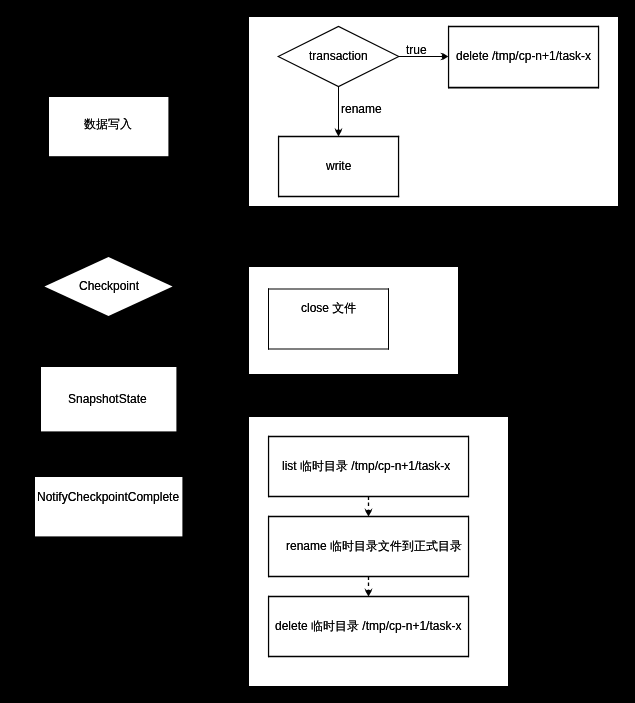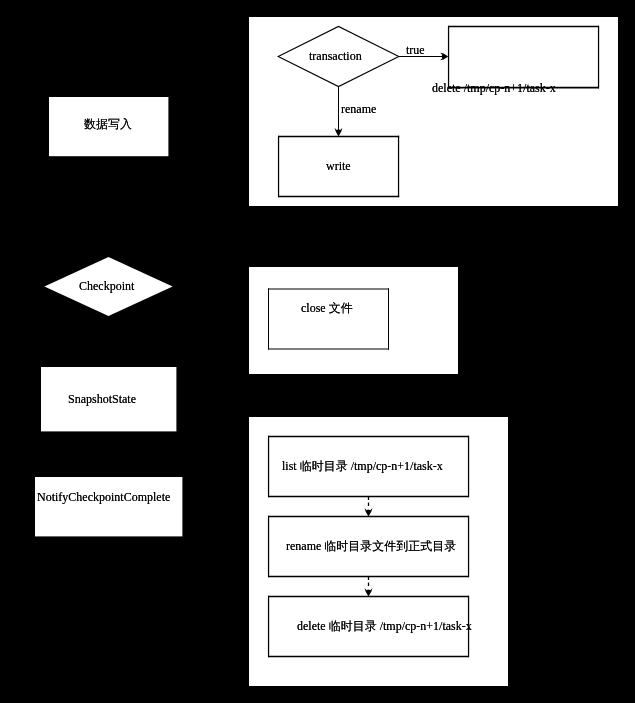--- a/index.html
+++ b/index.html
@@ -1,21 +1,21 @@
 <!DOCTYPE html>
 <html><head>
 <meta charset="utf-8">
 <style>
   html,body{margin:0;padding:0;background:#000;}
   body{width:635px;height:703px;position:relative;overflow:hidden;
        font-family:"Liberation Sans",sans-serif;font-size:12px;color:#000;
        -webkit-font-smoothing:antialiased;}
   .panel{position:absolute;background:#fff;}
   .txt{position:absolute;text-shadow:0 0 0.35px rgba(0,0,0,0.85);line-height:14px;white-space:nowrap;font-size:12px;
-       font-family:Liberation Serif, serif;color:#000;}
+       font-family:Liberation Sans, sans-serif;color:#000;}
   .gfx{position:absolute;left:0;top:0;overflow:visible;}
 </style>
 </head>
 <body>
 
 <div class="panel" style="left:249px;top:17px;width:369px;height:189px;"></div>
 <div class="panel" style="left:249px;top:267px;width:209px;height:107px;"></div>
 <div class="panel" style="left:249px;top:417px;width:259px;height:269px;"></div>
 
 <svg class="gfx" width="635" height="703">
@@ -78,30 +78,30 @@
   <span>数据写入</span></div>
 <div class="txt" style="left:79px;top:279px;">
   <span>Checkpoint</span></div>
 <div class="txt" style="left:68px;top:392px;">
   <span>SnapshotState</span></div>
 <div class="txt" style="left:37px;top:478px;margin-top:12px;">
   <span>NotifyCheckpointComplete</span></div>
 
 <div class="txt" style="left:309px;top:49px;">
   <span>transaction</span></div>
-<div class="txt" style="left:432px;top:49px;margin-top:32px;">
+<div class="txt" style="left:456px;top:49px;">
   <span>delete /tmp/cp-n+1/task-x</span></div>
 <div class="txt" style="left:326px;top:159px;">
   <span>write</span></div>
 <div class="txt" style="left:406px;top:43px;">
   <span>true</span></div>
 <div class="txt" style="left:341px;top:102px;">
   <span>rename</span></div>
 
 <div class="txt" style="left:301px;top:301px;">
   <span>close 文件</span></div>
 
 <div class="txt" style="left:282px;top:459px;">
   <span>list 临时目录 /tmp/cp-n+1/task-x</span></div>
 <div class="txt" style="left:278px;top:539px;margin-left:8px;">
   <span>rename 临时目录文件到正式目录</span></div>
-<div class="txt" style="left:275px;top:619px;margin-left:22px;">
+<div class="txt" style="left:275px;top:619px;">
   <span>delete 临时目录 /tmp/cp-n+1/task-x</span></div>
 
 </body></html>

